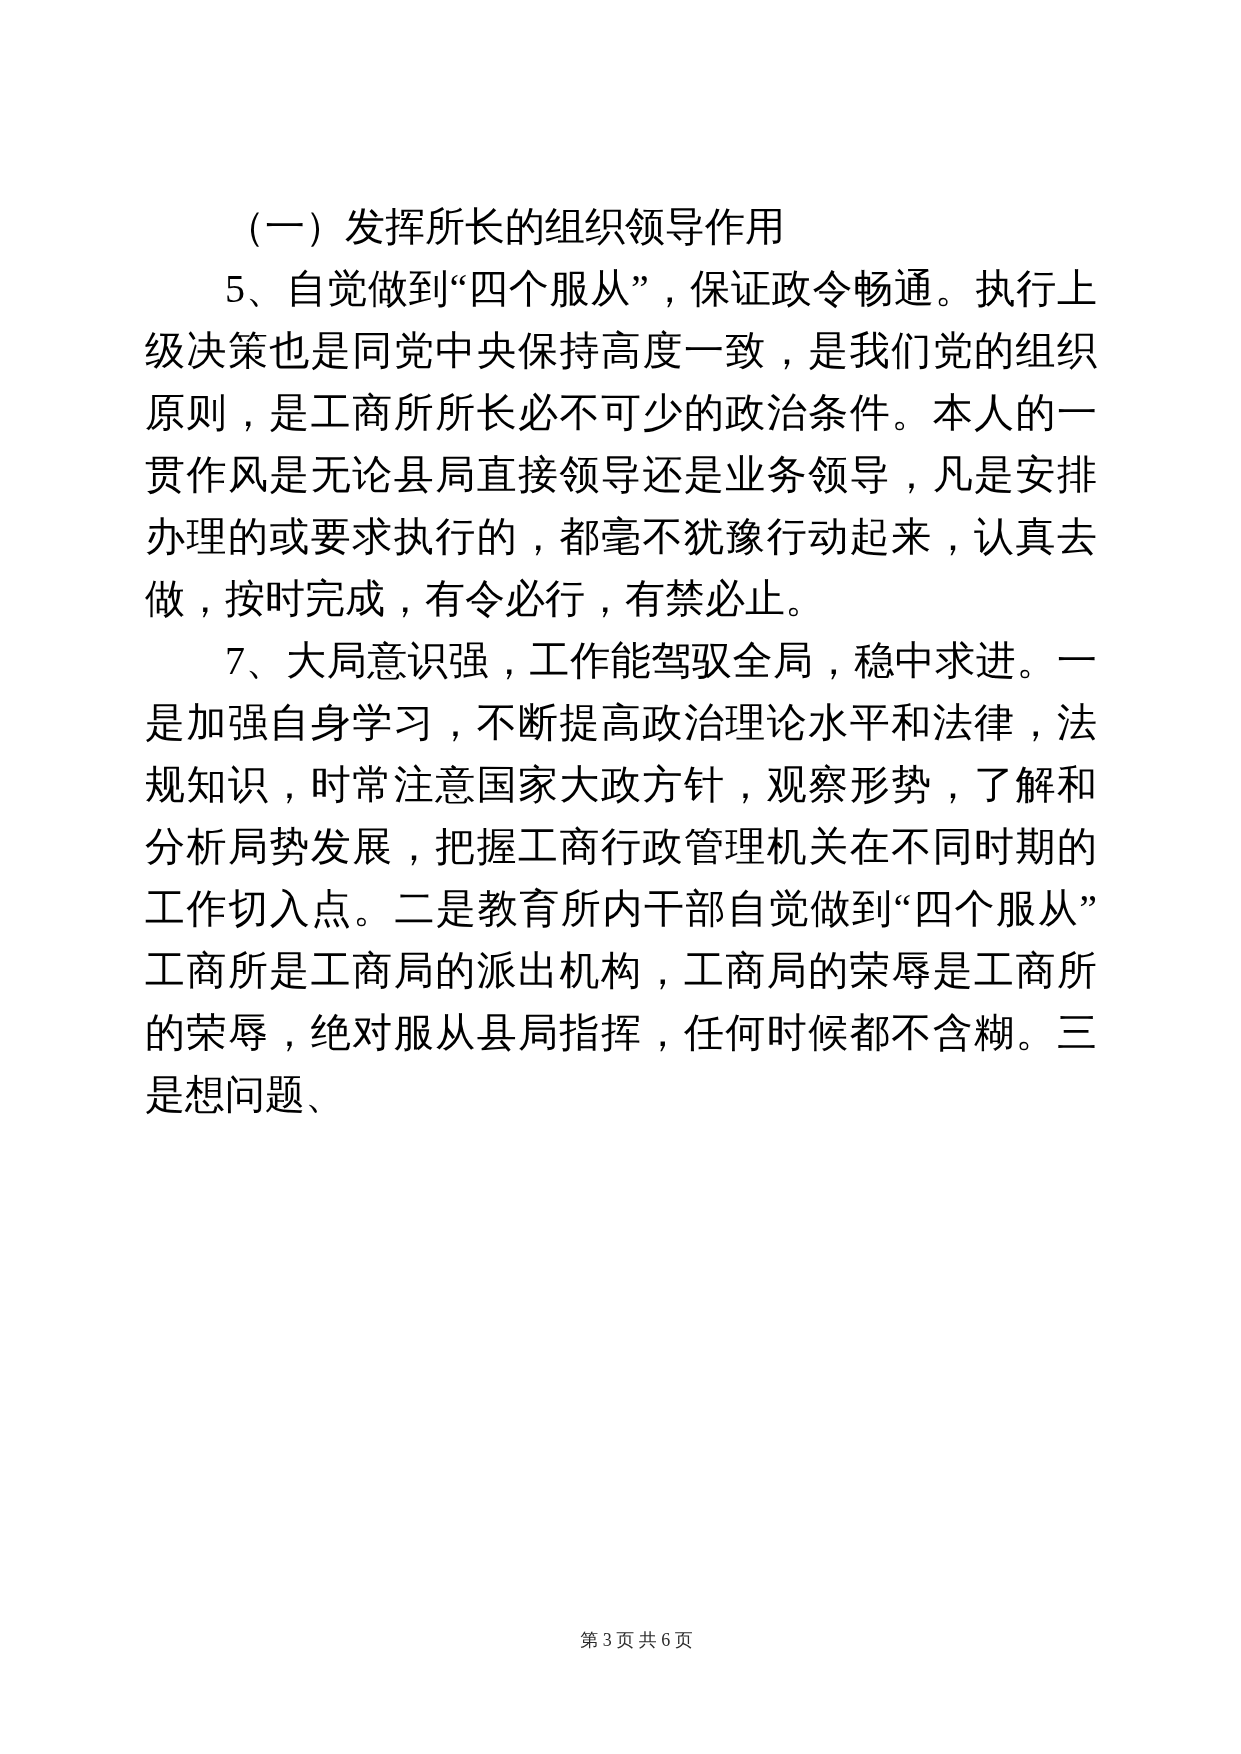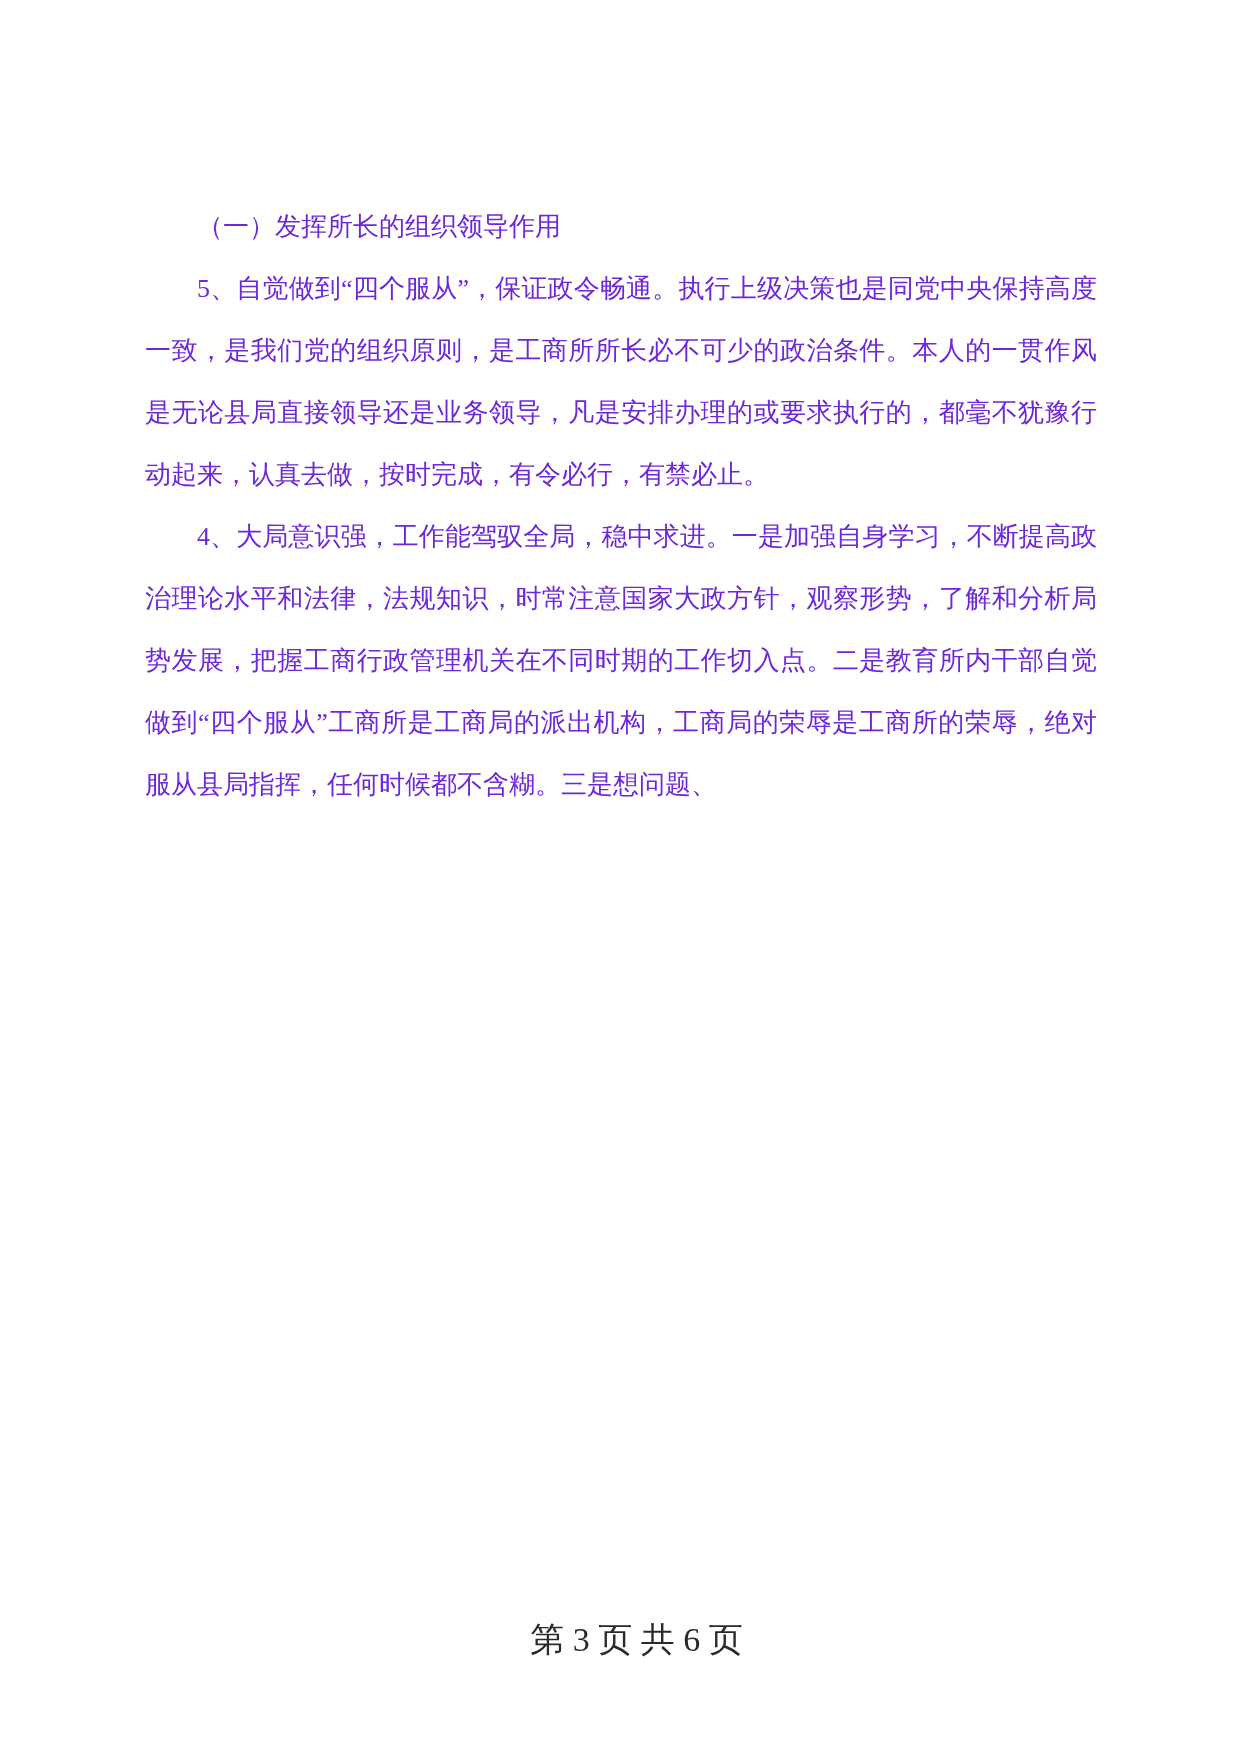--- a/index.html
+++ b/index.html
@@ -18,48 +18,48 @@
   }
   .content {
     position: absolute;
     left: 145px;
     top: 196px;
     width: 952px;
   }
   .doc-heading,
   .doc-par {
     margin: 0;
-    font-size: 26px;
+    font-size: 40px;
     line-height: 62px;
     font-weight: normal;
     text-indent: 2em;
     text-align: justify;
     text-align-last: left;
     word-break: break-all;
-    color: #6d28d9;
+    color: #000000;
   }
   .doc-heading {
     text-align: left;
   }
   .page-footer {
     position: absolute;
     top: 1620px;
     left: 0;
     width: 100%;
     box-sizing: border-box;
     padding-left: 32px;
     text-align: center;
-    font-size: 34px;
+    font-size: 18px;
     line-height: 40px;
     color: #2a2a2a;
   }
 </style>
 </head>
 <body>
 
 <div class="page">
   <div class="content">
     <h2 class="doc-heading">（一）发挥所长的组织领导作用</h2>
     <p class="doc-par">5、自觉做到“四个服从”，保证政令畅通。执行上级决策也是同党中央保持高度一致，是我们党的组织原则，是工商所所长必不可少的政治条件。本人的一贯作风是无论县局直接领导还是业务领导，凡是安排办理的或要求执行的，都毫不犹豫行动起来，认真去做，按时完成，有令必行，有禁必止。</p>
-    <p class="doc-par">4、大局意识强，工作能驾驭全局，稳中求进。一是加强自身学习，不断提高政治理论水平和法律，法规知识，时常注意国家大政方针，观察形势，了解和分析局势发展，把握工商行政管理机关在不同时期的工作切入点。二是教育所内干部自觉做到“四个服从”工商所是工商局的派出机构，工商局的荣辱是工商所的荣辱，绝对服从县局指挥，任何时候都不含糊。三是想问题、</p>
+    <p class="doc-par">7、大局意识强，工作能驾驭全局，稳中求进。一是加强自身学习，不断提高政治理论水平和法律，法规知识，时常注意国家大政方针，观察形势，了解和分析局势发展，把握工商行政管理机关在不同时期的工作切入点。二是教育所内干部自觉做到“四个服从”工商所是工商局的派出机构，工商局的荣辱是工商所的荣辱，绝对服从县局指挥，任何时候都不含糊。三是想问题、</p>
   </div>
   <div class="page-footer">第 3 页 共 6 页</div>
 </div>
 
 </body></html>

